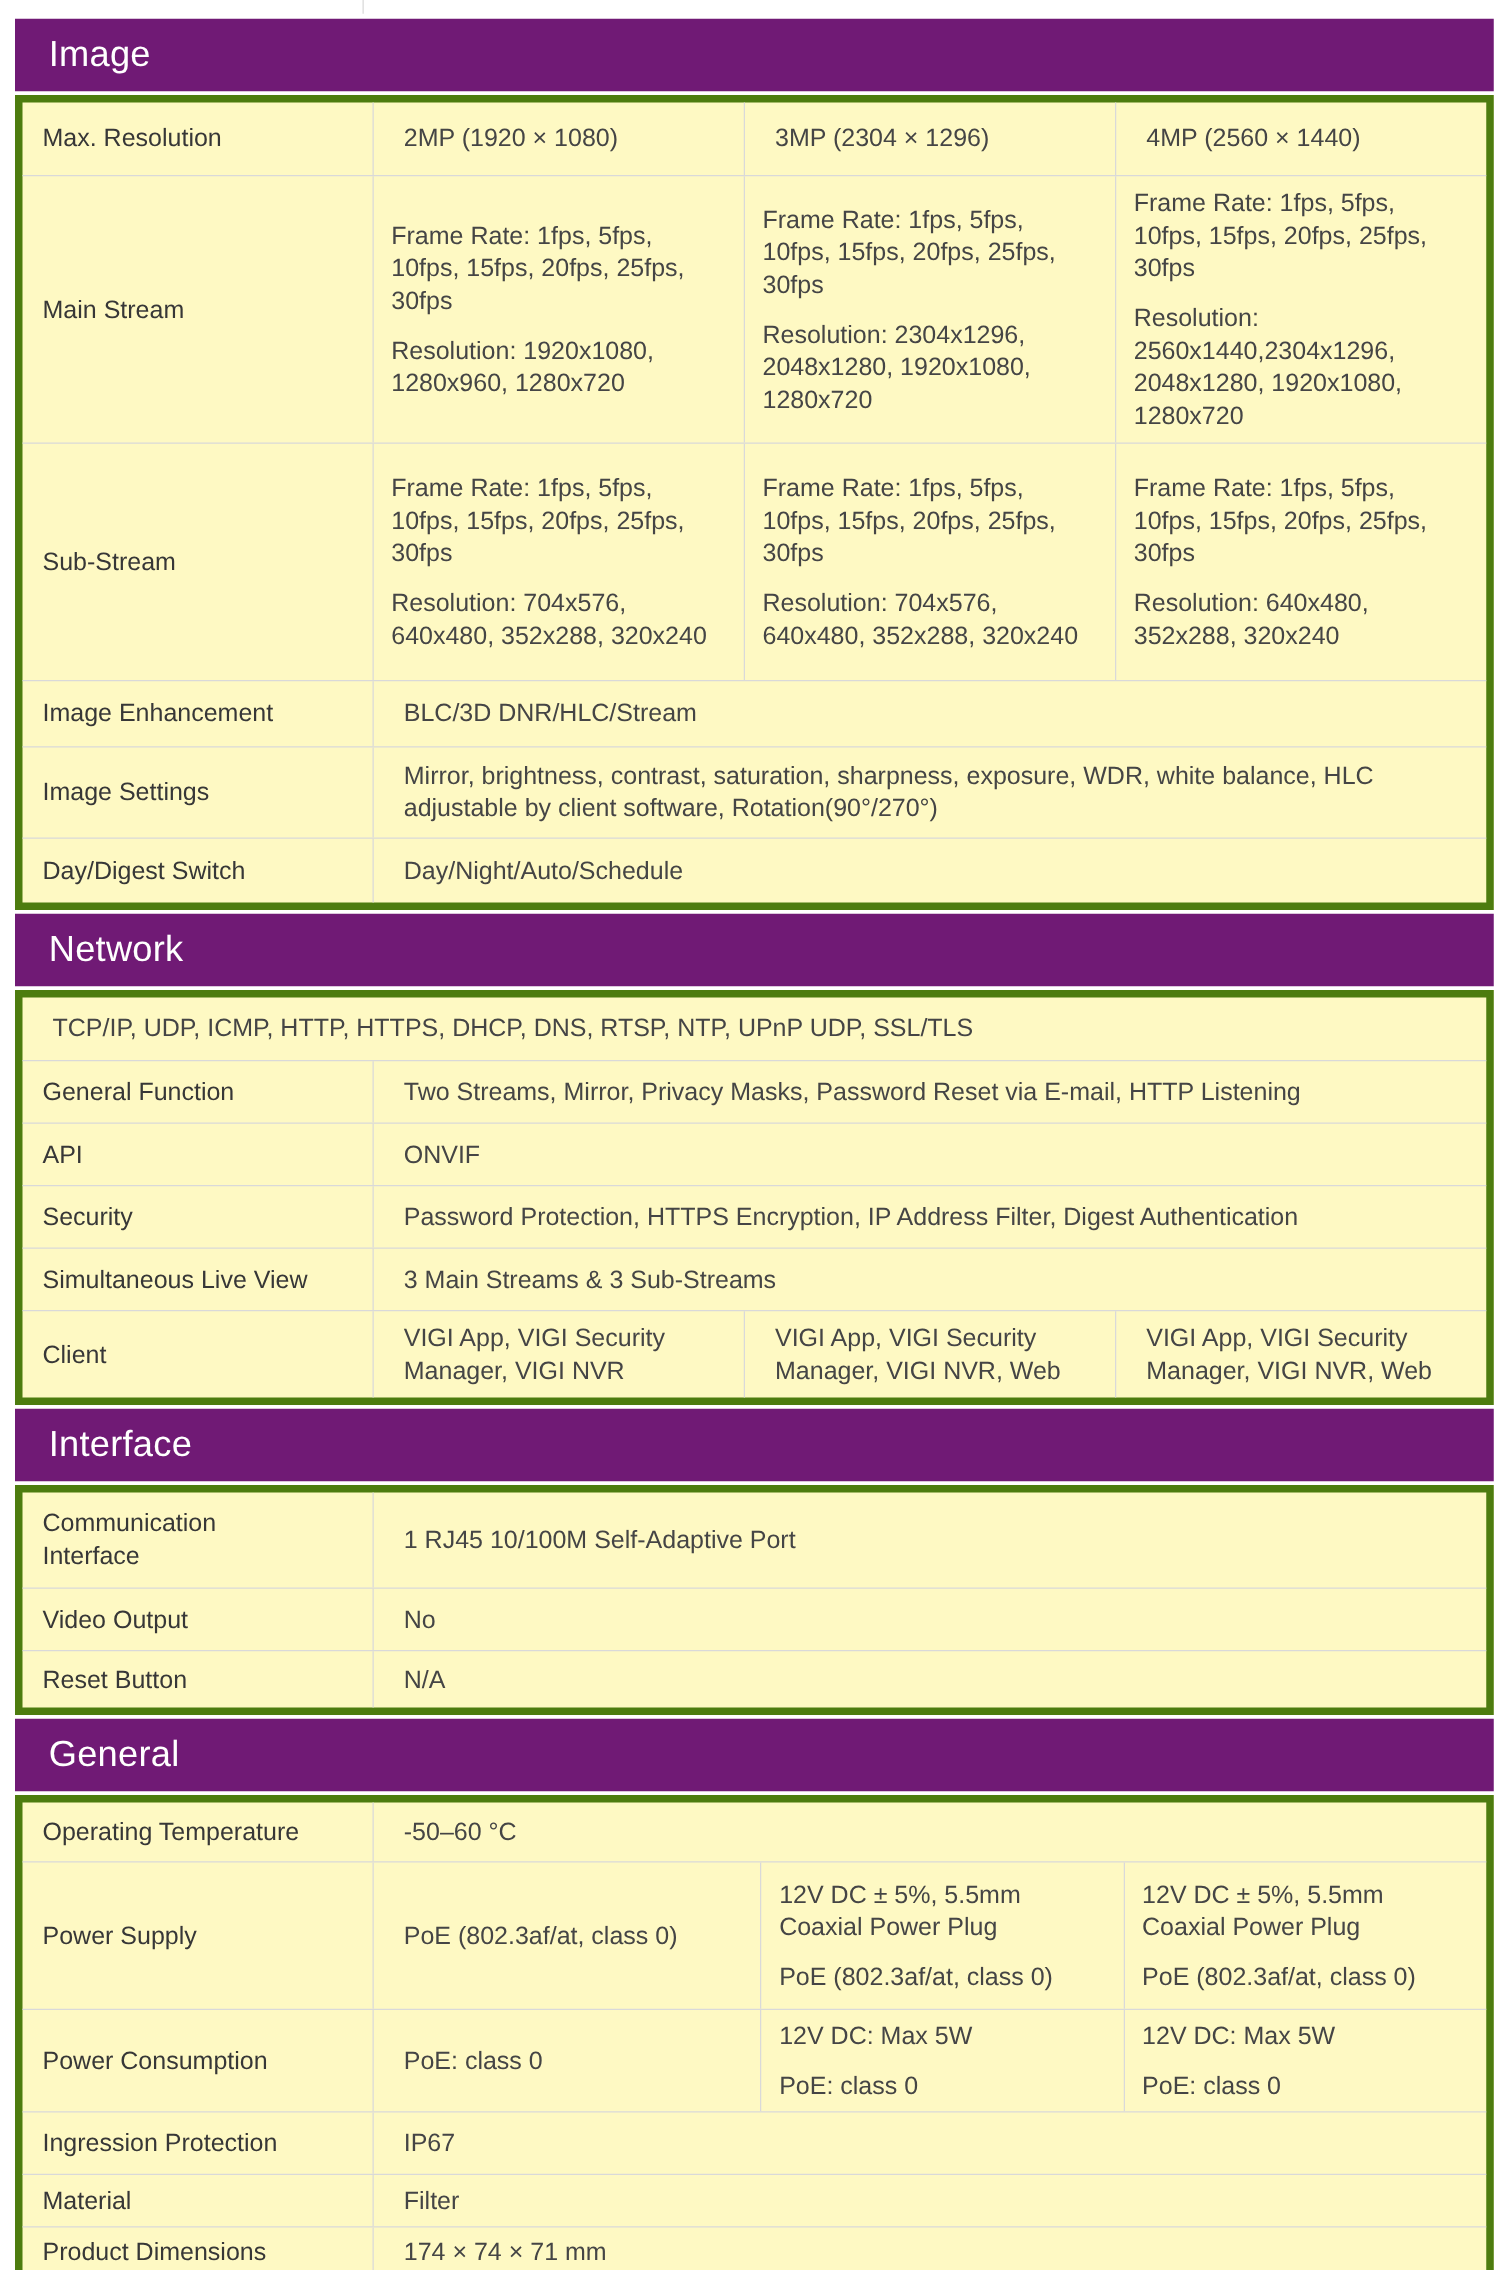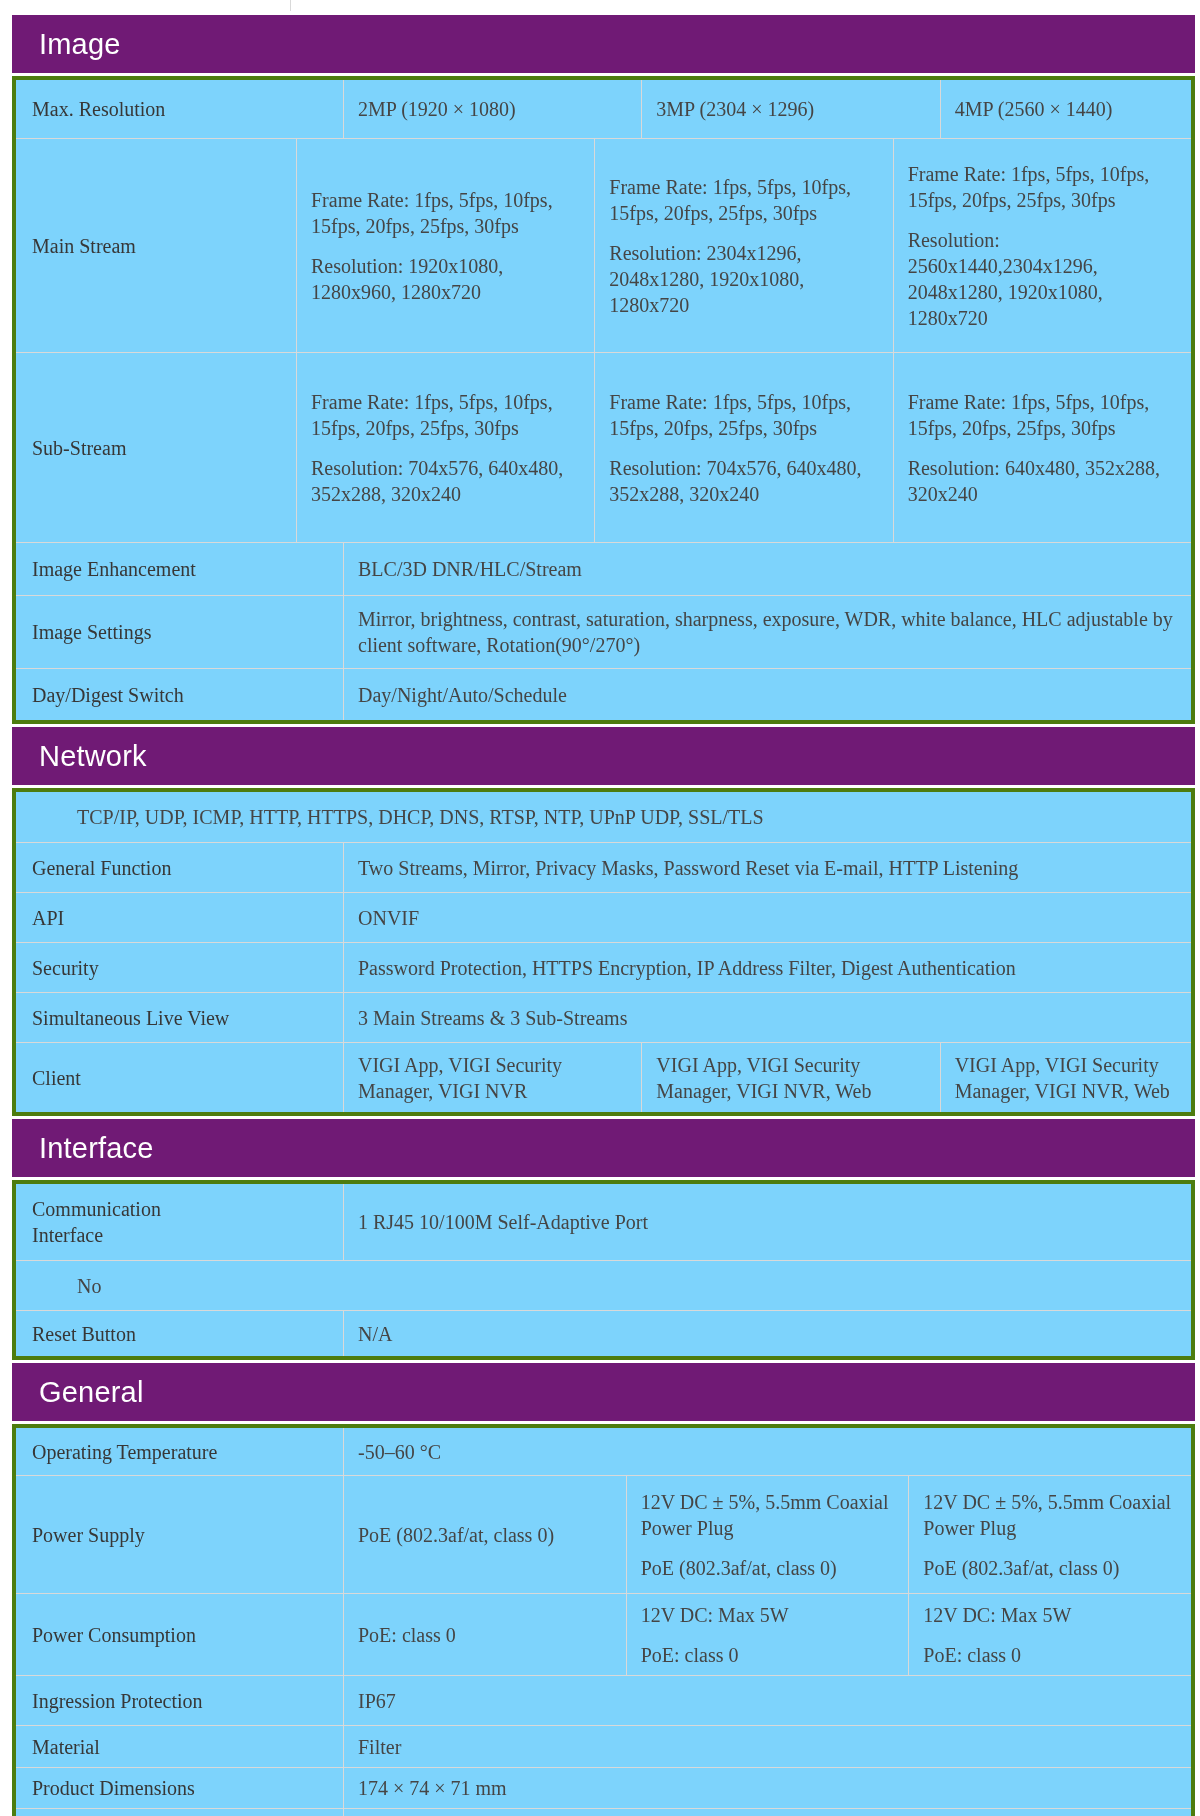--- a/index.html
+++ b/index.html
@@ -19,45 +19,43 @@
     display:flex;
     align-items:center;
     padding-left:27px;
     font-size:29px;
     font-weight:400;
     letter-spacing:.2px;
     margin:3px 0;
     box-sizing:border-box;
   }
   .sec-table{
-    border:4px solid #4d7c0f;
-    background:#7dd3fc;
+    border:6px solid #4d7c0f;
+    background:#fef9c3;
     box-sizing:border-box;
-    font-family:Liberation Serif, serif;
   }
   .row{display:flex;align-items:stretch;box-sizing:border-box;}
   .row + .row{border-top:1px solid #d9d9d9;}
   .cell{box-sizing:border-box;font-size:20px;line-height:26px;}
   .cell + .cell{border-left:1px solid #d9d9d9;}
   .label{
     width:280px;
     flex:0 0 280px;
     display:flex;
     align-items:center;
     padding:6px 20px 6px 16px;
     color:#373737;
   }
   .label.narrowwrap{padding-right:96px;}
   .value{
     flex:1 1 0;
     display:flex;
     align-items:center;
-    padding:8px 14px;
+    padding:8px 24px;
     color:#454545;
-    margin-left:47px;
   }
   .multi{
     flex:1 1 0;
     display:flex;
     flex-direction:column;
     justify-content:center;
     gap:14px;
     padding:10px 14px;
     color:#454545;
   }
@@ -169,20 +167,21 @@
 
   <div class="sec-header">Interface</div>
   <div class="sec-table">
 
     <div class="row" style="height:76px">
       <div class="cell label narrowwrap">Communication Interface</div>
       <div class="cell value">1 RJ45 10/100M Self-Adaptive Port</div>
     </div>
 
     <div class="row" style="height:50px">
+      <div class="cell label">Video Output</div>
       <div class="cell value">No</div>
     </div>
 
     <div class="row" style="height:46px">
       <div class="cell label">Reset Button</div>
       <div class="cell value">N/A</div>
     </div>
 
   </div>
 

